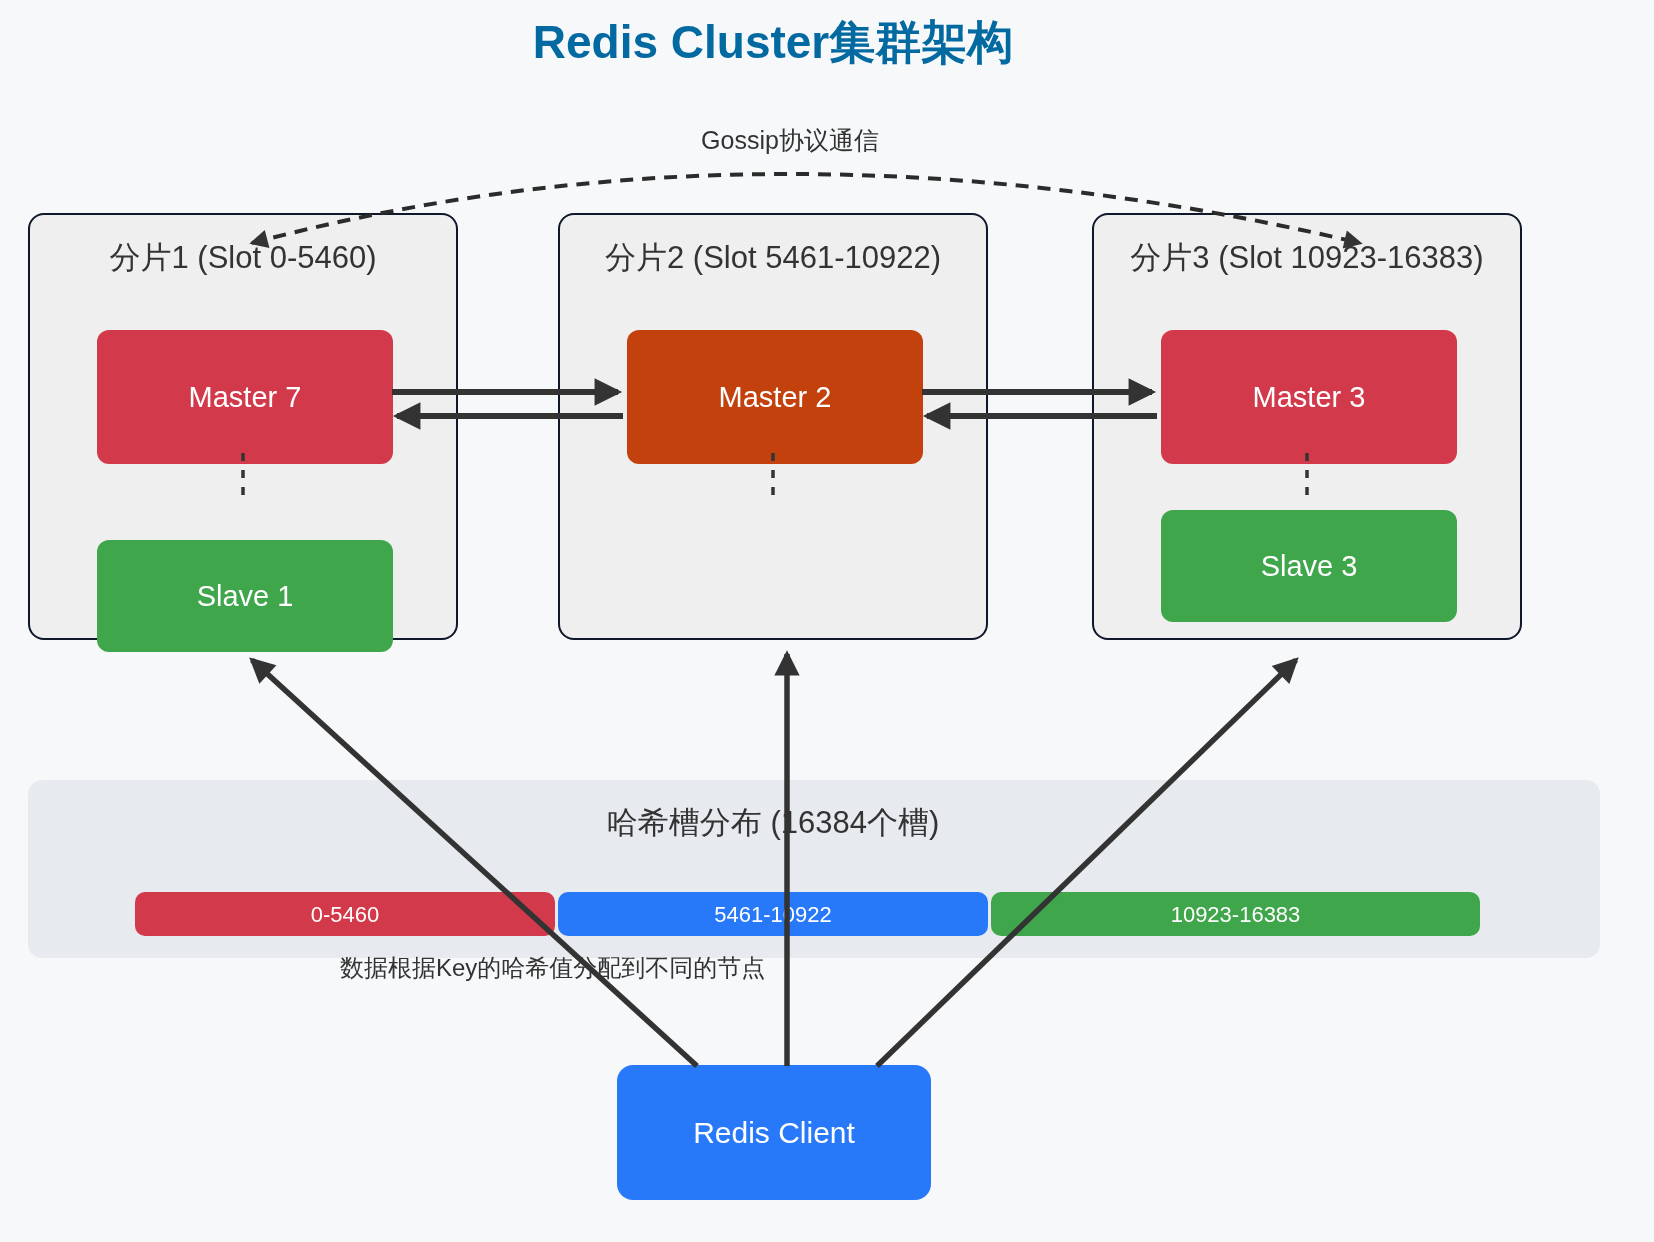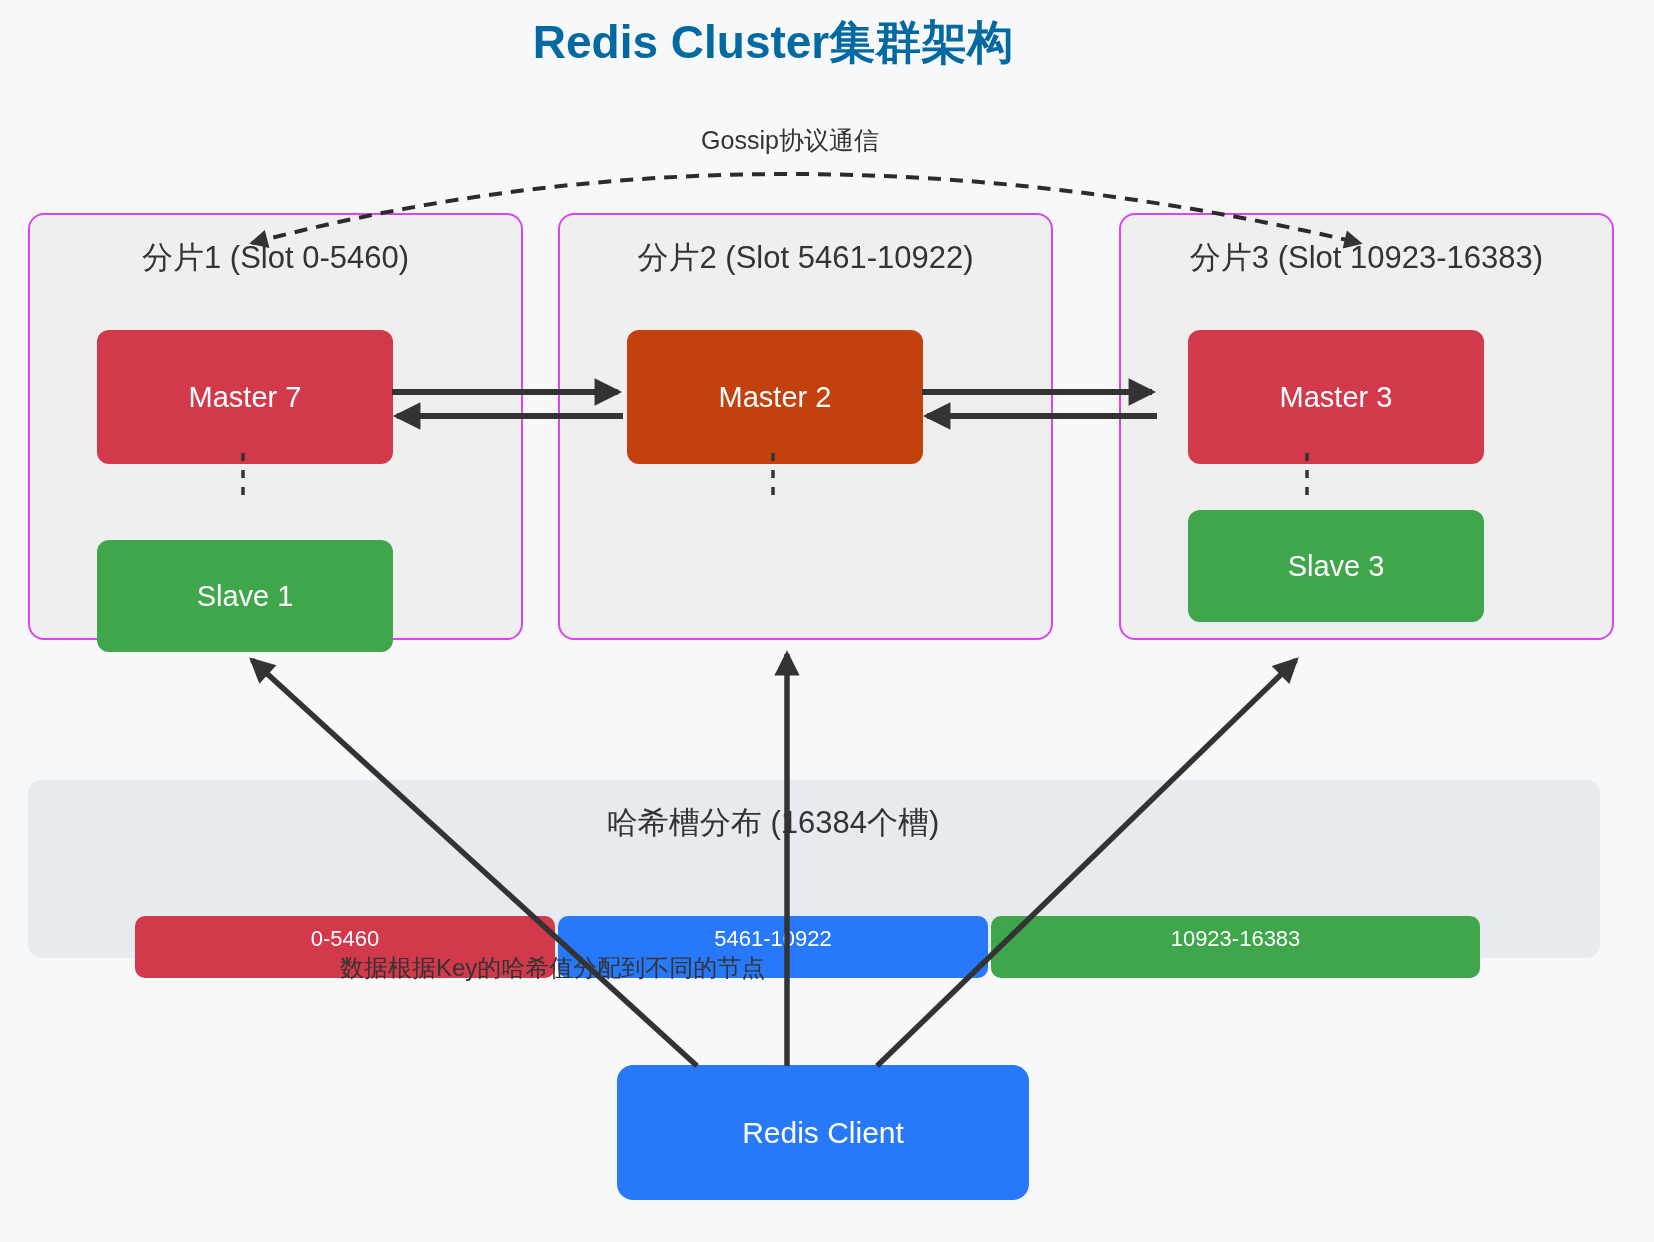--- a/index.html
+++ b/index.html
@@ -14,57 +14,57 @@
   }
   .diagram-title{
     position:absolute;left:0;top:12px;width:1546px;
     text-align:center;font-size:46px;font-weight:700;color:#0369a1;
   }
   .gossip-label{
     position:absolute;left:0;top:124px;width:1546px;
     text-align:center;font-size:25px;color:#333;padding-left:34px;
   }
   .shard{
-    position:absolute;top:213px;width:495px;height:427px;
-    background:#efefef;border:2px solid #d946ef;border-radius:16px;
+    position:absolute;top:213px;width:430px;height:427px;
+    background:#efefef;border:2px solid #0f172a;border-radius:16px;
   }
   .shard-1{left:28px;}
   .shard-2{left:558px;}
-  .shard-3{left:1092px;margin-left:27px;}
+  .shard-3{left:1092px;}
   .shard-title{
     position:absolute;left:0;top:22px;width:100%;
     text-align:center;font-size:31px;color:#333;white-space:nowrap;
   }
   .node{
     position:absolute;left:67px;width:296px;border-radius:12px;
     color:#fff;text-align:center;
   }
   .master{top:115px;height:134px;font-size:29px;line-height:134px;background:#d23a4c;}
   .slave{top:295px;height:112px;font-size:29px;line-height:112px;background:#3fa64b;}
   .hash-panel{
     position:absolute;left:28px;top:780px;width:1572px;height:178px;
     background:#e7eaee;border-radius:14px;
   }
   .hash-title{
     position:absolute;left:0;top:22px;width:1490px;
     text-align:center;font-size:31px;color:#333;
   }
   .slot-bar-segment{
-    position:absolute;top:112px;height:62px;border-radius:10px;
-    color:#fff;font-size:22px;line-height:45px;text-align:center;margin-top:24px;
+    position:absolute;top:112px;height:44px;border-radius:10px;
+    color:#fff;font-size:22px;line-height:45px;text-align:center;
   }
   .seg-0{left:107px;width:420px;}
   .seg-1{left:530px;width:430px;}
   .seg-2{left:963px;width:489px;}
   .hash-note{
     position:absolute;left:340px;top:952px;
     font-size:24px;color:#333;
   }
   .client-box{
-    position:absolute;left:617px;top:1065px;width:412px;height:135px;
+    position:absolute;left:617px;top:1065px;width:314px;height:135px;
     background:#2879f9;border-radius:16px;
     color:#fff;font-size:30px;line-height:135px;text-align:center;
   }
   .arrows-layer{
     position:absolute;left:0;top:0;width:1654px;height:1242px;
     pointer-events:none;z-index:10;
   }
 </style>
 </head>
 <body>

